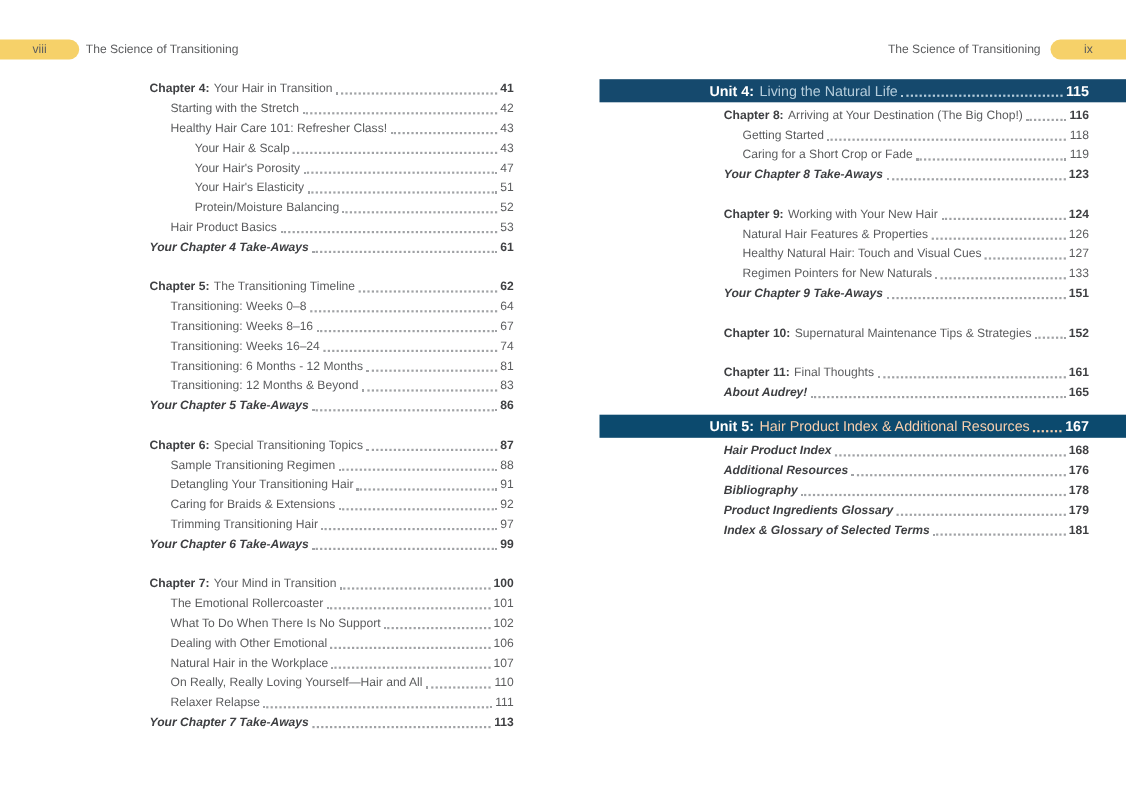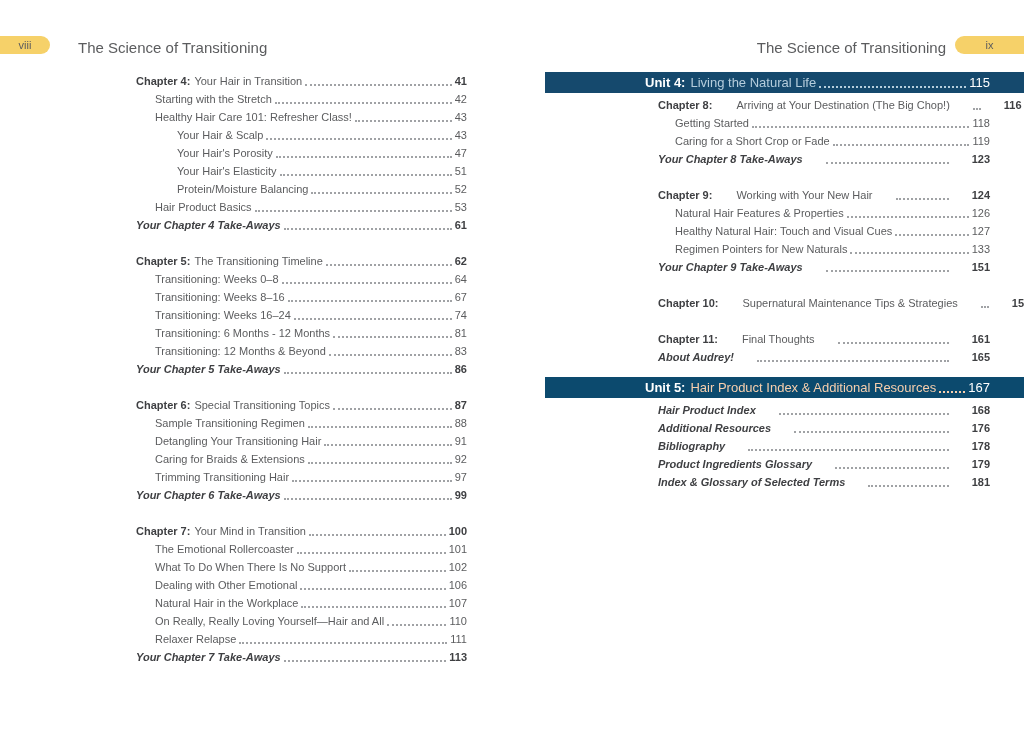--- a/index.html
+++ b/index.html
@@ -11,25 +11,25 @@
     overflow: hidden;
     color: #5b5c5e;
   }
 
   
   .badge {
     position: absolute; top: 36px; height: 18px;
     background: #f6d169; color: #5b5c5e;
     font-size: 11px; line-height: 18px; text-align: center;
   }
-  .badge-left  { left: 0;  width: 50px; border-radius: 0 9px 9px 0; }
+  .badge-left  { left: 0;  width: 72px; border-radius: 0 9px 9px 0; }
   .badge-right { right: 0; width: 69px; border-radius: 9px 0 0 9px; }
   .header-title {
     position: absolute; top: 39px;
-    font-size: 15px; color: #5b5c5e; white-space: nowrap;
+    font-size: 11px; color: #5b5c5e; white-space: nowrap;
   }
   .header-title.left  { left: 78px; }
   .header-title.right { right: 78px; }
 
   
   .page { position: absolute; top: 72px; }
   .page-left  { left: 112px; width: 355px; }
   .page-right { left: 521px; width: 503px; }
 
   .toc-section + .toc-section { margin-top: 18px; }
@@ -57,33 +57,33 @@
   .kind-takeaway .page-num { font-weight: bold; color: #3e3f42; }
   .kind-takeaway .title    { font-weight: bold; color: #3e3f42; font-style: italic; }
 
   
   .page-left .kind-sub    { padding-left: 19px; }
   .page-left .kind-subsub { padding-left: 41px; }
 
   
   .page-right .toc-row { padding-right: 34px; }
   .page-right .kind-chapter,
-  .page-right .kind-takeaway { padding-left: 113px; gap: 20px; }
+  .page-right .kind-takeaway { padding-left: 113px; }
   .page-right .kind-sub      { padding-left: 130px; }
 
   
   .unit-banner {
     height: 21px; line-height: 21px;
     font-size: 13px;
     padding-left: 100px; padding-right: 34px;
     color: #ffffff;
     margin-bottom: 3px;
   }
   .unit-banner .prefix { color: #ffffff; margin-right: 5px; }
-  .unit-banner .page-num { font-weight: normal; color: #ffffff; }
+  .unit-banner .page-num { font-weight: bold; color: #ffffff; }
   .unit-banner .dots { border-bottom-width: 2px; margin-bottom: 5px; }
 </style>
 </head>
 <body>
 
 <div class="badge badge-left">viii</div>
 <div class="header-title left">The Science of Transitioning</div>
 
 <div class="header-title right">The Science of Transitioning</div>
 <div class="badge badge-right">ix</div>

